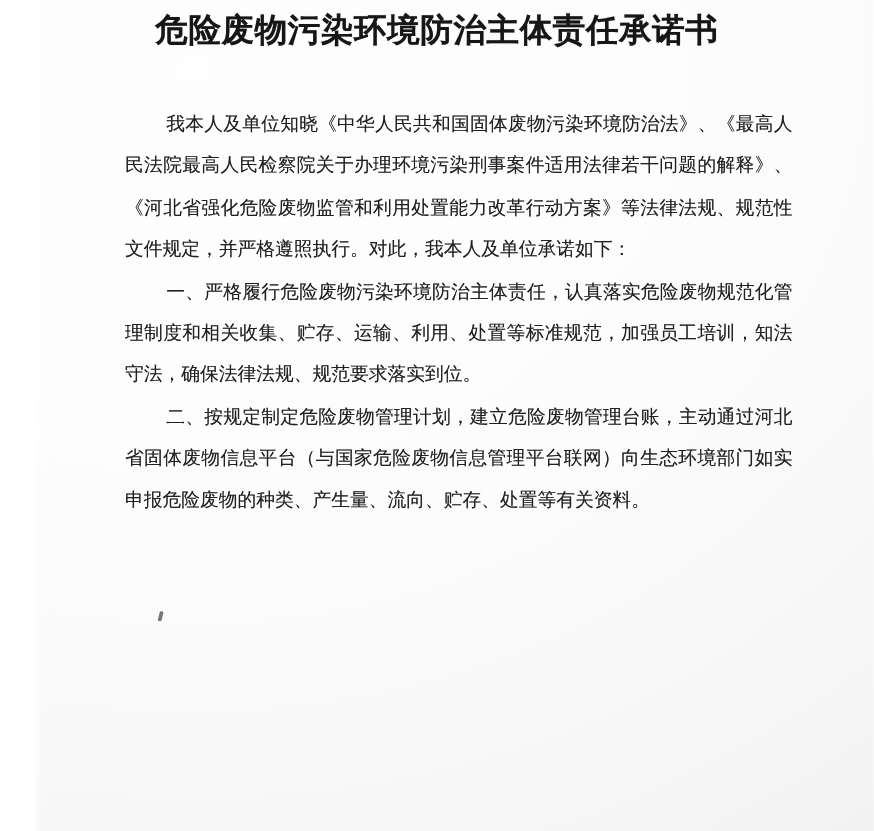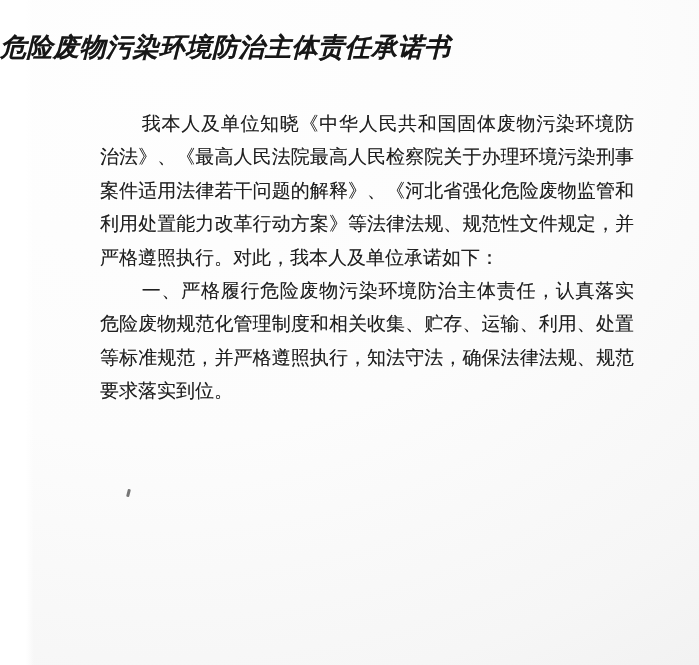--- a/index.html
+++ b/index.html
@@ -18,34 +18,33 @@
     height: 665px;
     box-sizing: border-box;
     
     background:
       linear-gradient(to right, #ffffff 0px, #ffffff 26px, rgba(255,255,255,0) 34px),
       radial-gradient(150% 130% at 22% 8%, #fefefe 0%, #fcfcfc 45%, #f6f6f6 75%, #eeeeee 100%);
     color: #1f1f1f;
   }
   .doc-title {
     margin: 0;
-    padding-top: 32px;
-    text-align: left;
+    padding-top: 9px;
+    text-align: center;
     font-size: 26px;
     line-height: 32px;
     font-weight: bold;
     letter-spacing: 0.5px;
     color: #161616;
     text-shadow: 0 0 0.6px rgba(0,0,0,0.45);
-    font-style: italic;
   }
   .doc-body {
     margin: 43px 0 0 100px;
     width: 534px;
-    font-size: 19px;
+    font-size: 15px;
     line-height: 33.4px;
     text-align: justify;
     text-justify: inter-ideograph;
     color: #202020;
     text-shadow: 0 0 0.5px rgba(0,0,0,0.35);
   }
   .doc-body p {
     margin: 0;
     padding: 0;
     text-indent: 2.2em;
@@ -63,17 +62,18 @@
   }
 </style>
 </head>
 <body>
 
 <div class="page">
   <h1 class="doc-title">危险废物污染环境防治主体责任承诺书</h1>
 
   <div class="doc-body">
     <p>我本人及单位知晓《中华人民共和国固体废物污染环境防治法》、《最高人民法院最高人民检察院关于办理环境污染刑事案件适用法律若干问题的解释》、《河北省强化危险废物监管和利用处置能力改革行动方案》等法律法规、规范性文件规定，并严格遵照执行。对此，我本人及单位承诺如下：</p>
-    <p>一、严格履行危险废物污染环境防治主体责任，认真落实危险废物规范化管理制度和相关收集、贮存、运输、利用、处置等标准规范，并严格遵照执行，知法守法，确保法律法规、规范要求落实到位。</p>
+    <p>一、严格履行危险废物污染环境防治主体责任，认真落实危险废物规范化管理制度和相关收集、贮存、运输、利用、处置等标准规范，加强员工培训，知法守法，确保法律法规、规范要求落实到位。</p>
+    <p>二、按规定制定危险废物管理计划，建立危险废物管理台账，主动通过河北省固体废物信息平台（与国家危险废物信息管理平台联网）向生态环境部门如实申报危险废物的种类、产生量、流向、贮存、处置等有关资料。</p>
   </div>
 
   <div class="scan-speck"></div>
 </div>
 
 </body></html>

